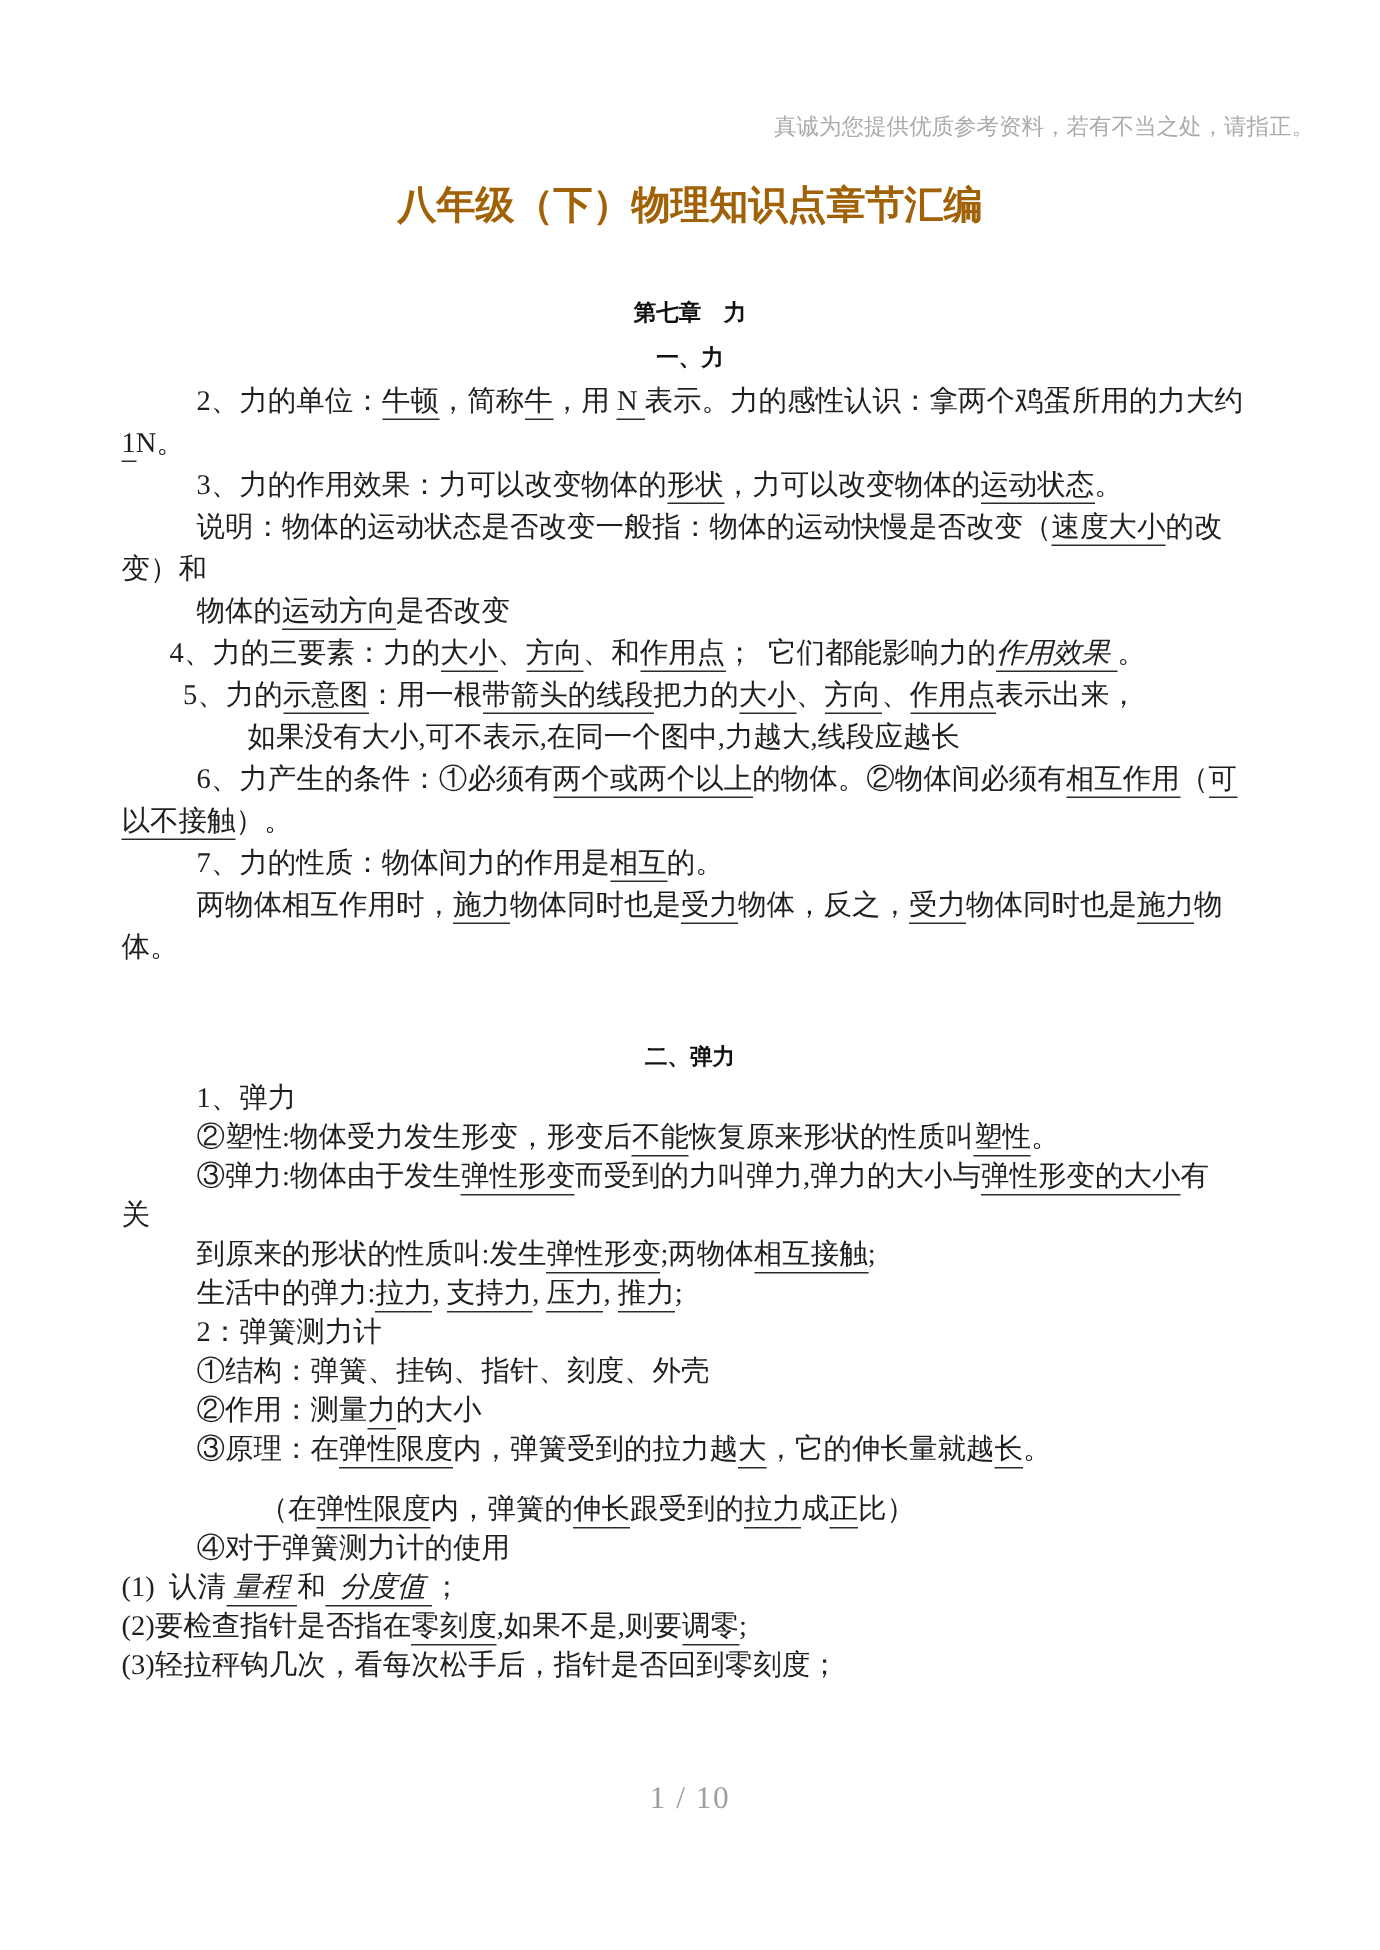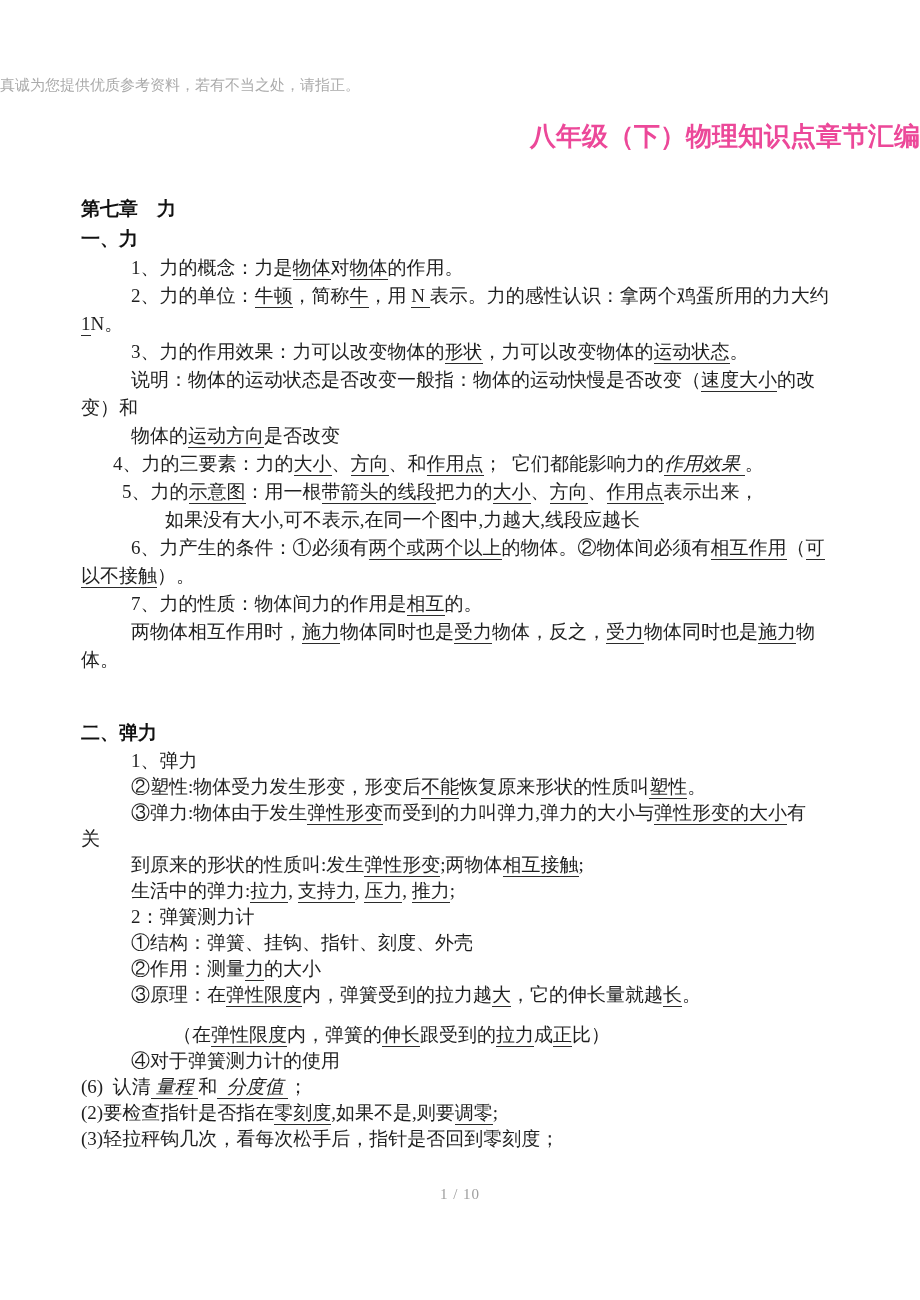--- a/index.html
+++ b/index.html
@@ -1,57 +1,56 @@
 <!DOCTYPE html>
 <html><head>
 <meta charset="utf-8">
 <style>
   html,body{margin:0;padding:0;}
   body{
     width:920px;height:1300px;background:#ffffff;position:relative;overflow:hidden;
     font-family:"Liberation Serif","DejaVu Serif",serif;color:#1f1f1f;
   }
   .tagline{
-    padding:76px 44px 0 0;font-size:15px;line-height:18px;color:#ababab;
+    padding:76px 44px 0 0;text-align:right;font-size:15px;line-height:18px;color:#ababab;
   }
   .doc-title{
-    margin-top:24px;text-align:right;font-size:26px;font-weight:bold;line-height:38px;color:#ec4899;
+    margin-top:24px;text-align:center;font-size:26px;font-weight:bold;line-height:38px;color:#a16207;
   }
   .content{padding:0 81px 0 81px;}
   .h-chapter,.h-section{
-    text-align:left;font-size:19px;font-weight:bold;line-height:30px;color:#111;white-space:pre;
+    text-align:center;font-size:15px;font-weight:bold;line-height:30px;color:#111;white-space:pre;
   }
   .h-chapter{margin-top:38px;}
   .h-section2{margin-top:44px;}
   .bl{font-size:19px;line-height:28px;white-space:pre;}
   .b2{line-height:26px;}
   .i0{padding-left:0;}
   .i2{padding-left:50px;}
   .i4{padding-left:32px;}
   .i5{padding-left:41px;}
   .icont{padding-left:84px;}
   .iparen{padding-left:92px;margin-top:14px;}
   .u{border-bottom:1px solid #2b2b2b;padding-bottom:1px;}
   .it{font-style:italic;margin-top:40px;}
   .footer{
     position:absolute;left:0;right:0;top:1186px;text-align:center;
-    font-size:15px;color:#9e9e9e;letter-spacing:1px;
+    font-size:21px;color:#9e9e9e;letter-spacing:1px;
   }
 </style>
 </head>
 <body>
 
 <div class="tagline">真诚为您提供优质参考资料，若有不当之处，请指正。</div>
 
 <h1 class="doc-title">八年级（下）物理知识点章节汇编</h1>
 
 <div class="content">
     <div class="h-chapter"><span>第七章　力</span></div>
     <div class="h-section"><span>一、力</span></div>
-    <div class="bl i2"><span>1、力的概念：力是</span><span class="u">物体</span><span>对</span><span class="u">物体</span><span>的作用。</span></div>
     <div class="bl i2"><span>2、力的单位：</span><span class="u">牛顿</span><span>，简称</span><span class="u">牛</span><span>，用 </span><span class="u">N </span><span>表示。力的感性认识：拿两个鸡蛋所用的力大约</span></div>
     <div class="bl i0"><span class="u">1</span><span>N。</span></div>
     <div class="bl i2"><span>3、力的作用效果：力可以改变物体的</span><span class="u">形状</span><span>，力可以改变物体的</span><span class="u">运动状态</span><span>。</span></div>
     <div class="bl i2"><span>说明：物体的运动状态是否改变一般指：物体的运动快慢是否改变（</span><span class="u">速度大小</span><span>的改</span></div>
     <div class="bl i0"><span>变）和</span></div>
     <div class="bl i2"><span>物体的</span><span class="u">运动方向</span><span>是否改变</span></div>
     <div class="bl i4"><span>4、力的三要素：力的</span><span class="u">大小</span><span>、</span><span class="u">方向</span><span>、和</span><span class="u">作用点</span><span>；  它们都能影响力的</span><span class="u it">作用效果 </span><span>。</span></div>
     <div class="bl i5"><span>5、力的</span><span class="u">示意图</span><span>：用一根</span><span class="u">带箭头的线段</span><span>把力的</span><span class="u">大小</span><span>、</span><span class="u">方向</span><span>、</span><span class="u">作用点</span><span>表示出来，</span></div>
     <div class="bl icont"><span>如果没有大小,可不表示,在同一个图中,力越大,线段应越长</span></div>
     <div class="bl i2"><span>6、力产生的条件：①必须有</span><span class="u">两个或两个以上</span><span>的物体。②物体间必须有</span><span class="u">相互作用</span><span>（</span><span class="u">可</span></div>
@@ -65,18 +64,18 @@
     <div class="bl i2 b2"><span>③弹力:物体由于发生</span><span class="u">弹性形变</span><span>而受到的力叫弹力,弹力的大小与</span><span class="u">弹性形变的大小</span><span>有</span></div>
     <div class="bl i0 b2"><span>关</span></div>
     <div class="bl i2 b2"><span>到原来的形状的性质叫:发生</span><span class="u">弹性形变</span><span>;两物体</span><span class="u">相互接触</span><span>;</span></div>
     <div class="bl i2 b2"><span>生活中的弹力:</span><span class="u">拉力</span><span>, </span><span class="u">支持力</span><span>, </span><span class="u">压力</span><span>, </span><span class="u">推力</span><span>;</span></div>
     <div class="bl i2 b2"><span>2：弹簧测力计</span></div>
     <div class="bl i2 b2"><span>①结构：弹簧、挂钩、指针、刻度、外壳</span></div>
     <div class="bl i2 b2"><span>②作用：测量</span><span class="u">力</span><span>的大小</span></div>
     <div class="bl i2 b2"><span>③原理：在</span><span class="u">弹性限度</span><span>内，弹簧受到的拉力越</span><span class="u">大</span><span>，它的伸长量就越</span><span class="u">长</span><span>。</span></div>
     <div class="bl iparen b2"><span>（在</span><span class="u">弹性限度</span><span>内，弹簧的</span><span class="u">伸长</span><span>跟受到的</span><span class="u">拉力</span><span>成</span><span class="u">正</span><span>比）</span></div>
     <div class="bl i2 b2"><span>④对于弹簧测力计的使用</span></div>
-    <div class="bl i0 b2"><span>(6)  认清</span><span class="u it"> 量程 </span><span>和</span><span class="u it">  分度值 </span><span>；</span></div>
+    <div class="bl i0 b2"><span>(1)  认清</span><span class="u it"> 量程 </span><span>和</span><span class="u it">  分度值 </span><span>；</span></div>
     <div class="bl i0 b2"><span>(2)要检查指针是否指在</span><span class="u">零刻度</span><span>,如果不是,则要</span><span class="u">调零</span><span>;</span></div>
     <div class="bl i0 b2"><span>(3)轻拉秤钩几次，看每次松手后，指针是否回到零刻度；</span></div>
   </div>
 
 <div class="footer">1 / 10</div>
 
 </body></html>

